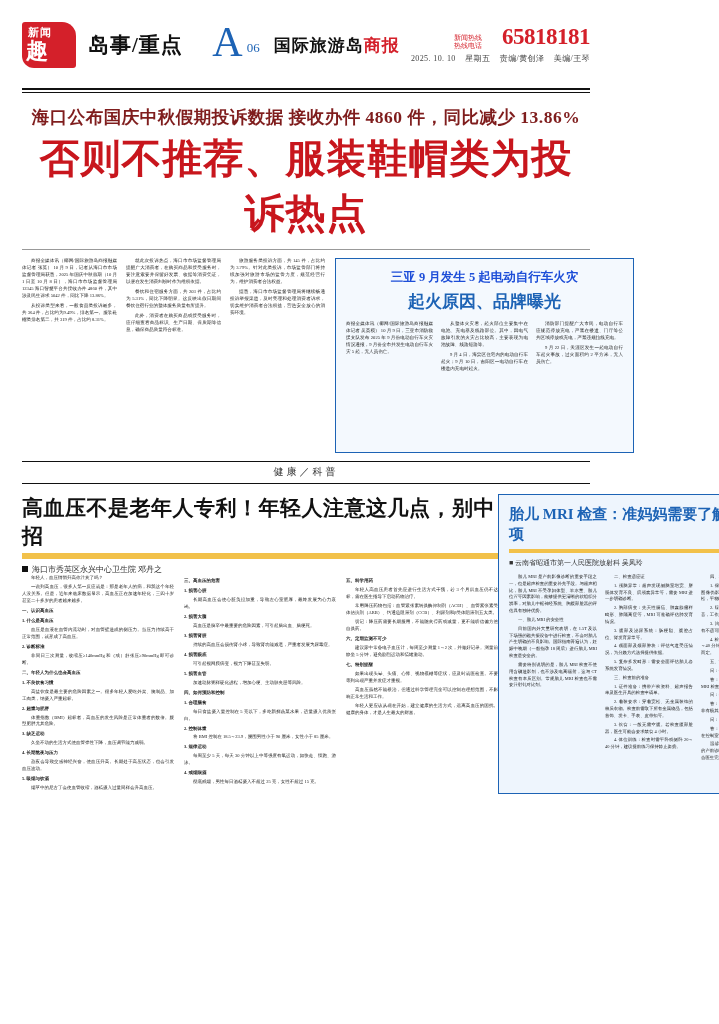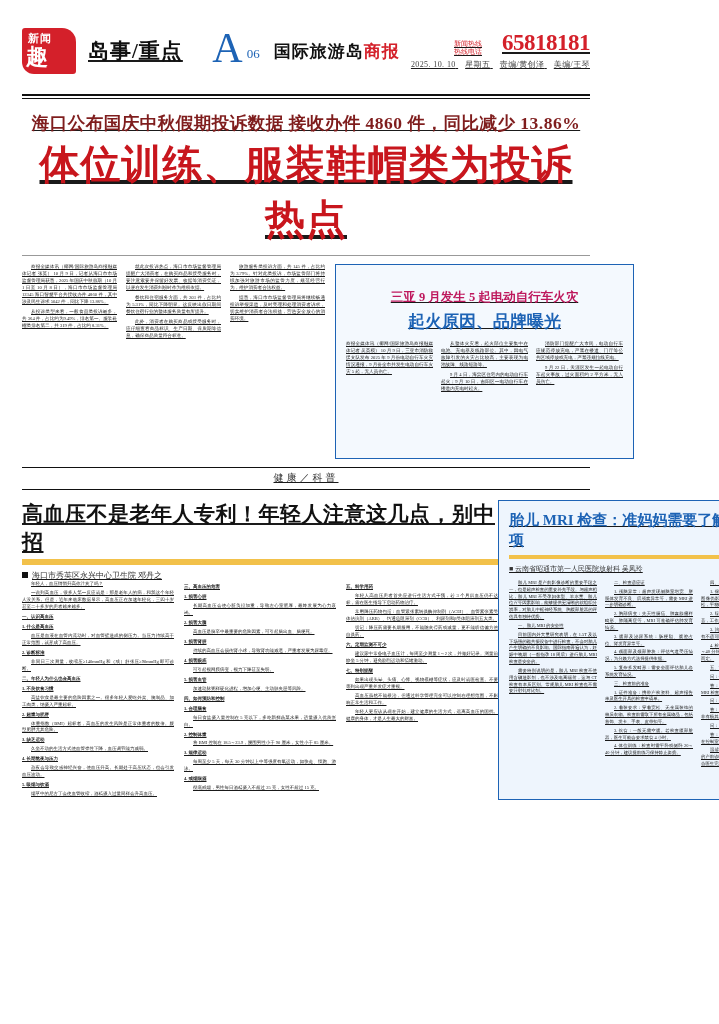--- a/index.html
+++ b/index.html
@@ -7,22 +7,21 @@
     width:719px;height:1024px;
     background:#ffffff;
     font-family:"Liberation Serif", serif;
     color:#1a1a1a;
     overflow:hidden;
   }
   .page{
     position:relative;
     width:612px;height:1024px;
     box-sizing:border-box;
-    padding:28px 22px 10px 22px;
-    text-decoration:underline;
+    padding:22px 22px 10px 22px;
   }
 
   
   .masthead{
     position:relative;
     height:62px;
     display:flex;align-items:flex-start;
   }
   .logo-block{display:flex;align-items:center;gap:8px;}
   .logo-mark{
@@ -102,21 +101,21 @@
   .col p{margin:0 0 3px 0;text-indent:9px;}
 
   .box-3ya{
     flex:1;
     border:1px solid #1d63b5;
     background:#f4f9fe;
     padding:8px 10px;
     box-sizing:border-box;
   }
   .box-3ya h3{
-    margin:16px 0 0 0;text-align:center;font-size:12.5px;font-weight:bold;color:#be185d;
+    margin:2px 0 0 0;text-align:center;font-size:12.5px;font-weight:bold;color:#1d4ed8;
   }
   .box-3ya h2{
     margin:4px 0 8px 0;text-align:center;font-size:17px;font-weight:bold;color:#1d63b5;
   }
   .box-cols{display:flex;gap:8px;}
   .box-cols .col{width:87px;color:#1a1a1a;}
 
   .rule-mid{border-top:1px solid #111;margin:8px 0 0 0;}
   .cat-label{
     text-align:center;font-size:10px;letter-spacing:3px;color:#333;
@@ -196,21 +195,21 @@
         <span>责编/黄创泽</span>
         <span>美编/王琴</span>
       </div>
     </div>
   </div>
 
   <div class="rule-thick"></div>
   <div class="rule-thin"></div>
 
   <div class="shoulder">海口公布国庆中秋假期投诉数据 接收办件 4860 件，同比减少 13.86%</div>
-  <div class="headline">体位训练、服装鞋帽类为投诉热点</div>
+  <div class="headline">否则不推荐、服装鞋帽类为投诉热点</div>
 
   <div class="rule-gray"></div>
 
   <div class="top-zone">
     <div class="cols3">
       <div class="col">
           <p>商报全媒体讯（椰网/国际旅游岛商报融媒体记者 张英） 10 月 9 日，记者从海口市市场监督管理局获悉，2025 年国庆中秋假期（10 月 1 日至 10 月 8 日），海口市市场监督管理局 12345 海口智慧平台共接收办件 4860 件，其中涉及民生诉求 5042 件，同比下降 13.86%。</p>
           <p>从投诉类型来看，一般食品类投诉最多，共 364 件，占比约为9.49%，排名第一。服装鞋帽类排名第二，共 319 件，占比约 8.31%。</p>
         </div>
       <div class="col">

